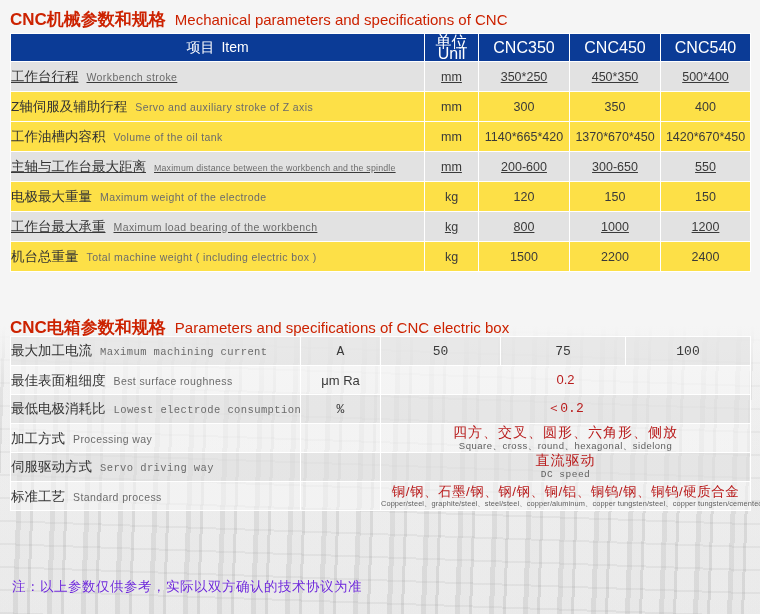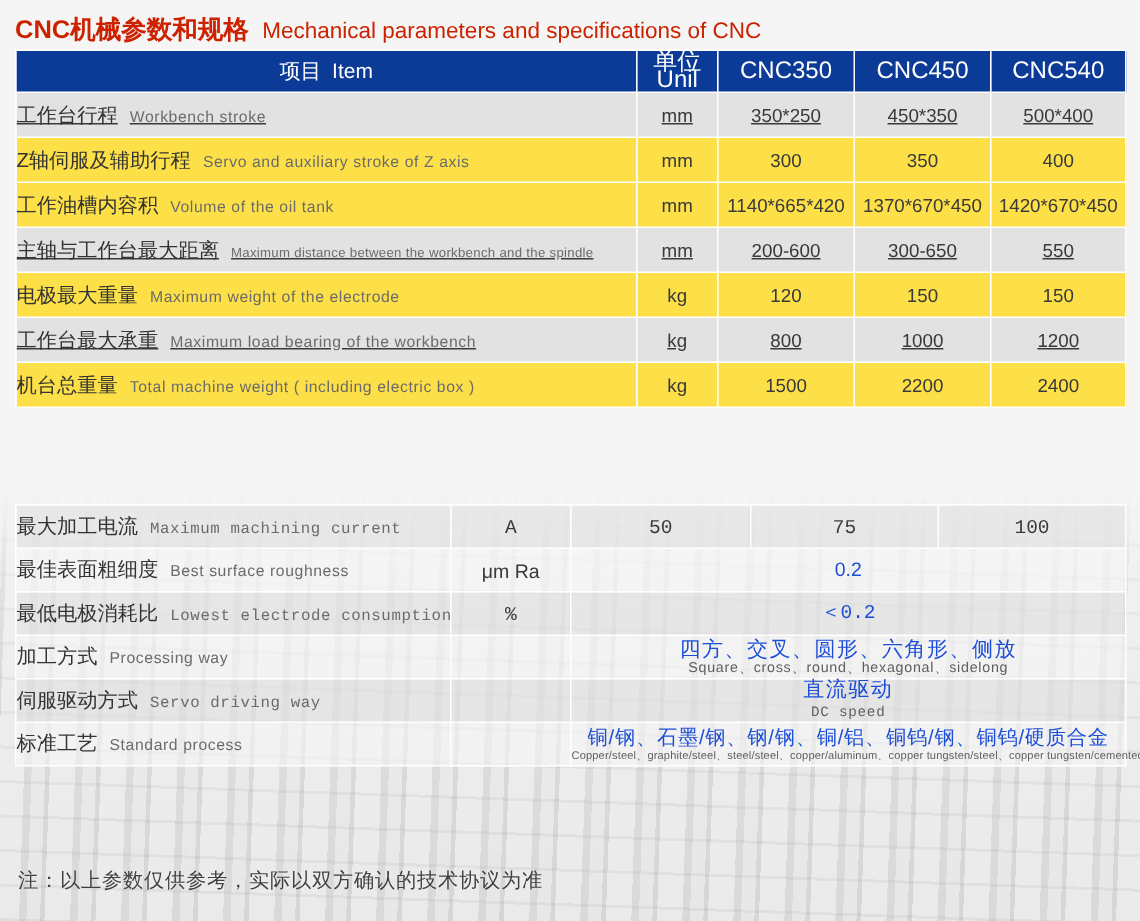--- a/index.html
+++ b/index.html
@@ -142,21 +142,21 @@
   #table-2 .cell-val  { font-size: 13px; }
 
   .stacked-val {
     display: block;
     text-align: center;
     line-height: 1.05;
   }
   .stacked-val .cn {
     display: block;
     font-size: 14px;
-    color: #1d4ed8;
+    color: #b91c1c;
     letter-spacing: 1px;
   }
   .stacked-val .en {
     display: block;
     font-size: 9.5px;
     color: #5e5e5e;
     letter-spacing: 0.5px;
     margin-top: 1px;
   }
   .stacked-val .en.xtiny {
@@ -168,21 +168,21 @@
   
   #table-2 .ghost-odd  td { background: rgba(224,224,224,0.62); font-family: Liberation Mono, monospace; }
   #table-2 .ghost-even td { background: rgba(248,248,248,0.55); }
 
   
   .footer-note {
     position: absolute;
     left: 12px;
     top: 578px;
     font-size: 13.5px;
-    color: #404040;
+    color: #6d28d9;
     letter-spacing: 0.5px;
     white-space: nowrap;
     text-shadow: 0 0 1px rgba(255,255,255,0.6);
   }
 </style>
 </head>
 <body>
 
 <div class="bg-photo"></div>
 
@@ -276,20 +276,23 @@
           <span class="cn">机台总重量</span><span class="en">Total machine weight ( including electric box )</span>
         </td>
         <td class="cell-unit">kg</td>
         <td class="cell-val">1500</td>
         <td class="cell-val">2200</td>
         <td class="cell-val">2400</td>
       </tr>
     </tbody>
   </table>
 
+  <div class="section-title" id="title-2">
+    <span class="cn">CNC电箱参数和规格</span><span class="en">Parameters and specifications of CNC electric box</span>
+  </div>
 
   <table class="spec-table" id="table-2">
     <colgroup>
       <col style="width:290px">
       <col style="width:80px">
       <col style="width:120px">
       <col style="width:125px">
       <col style="width:125px">
     </colgroup>
     <tbody>

